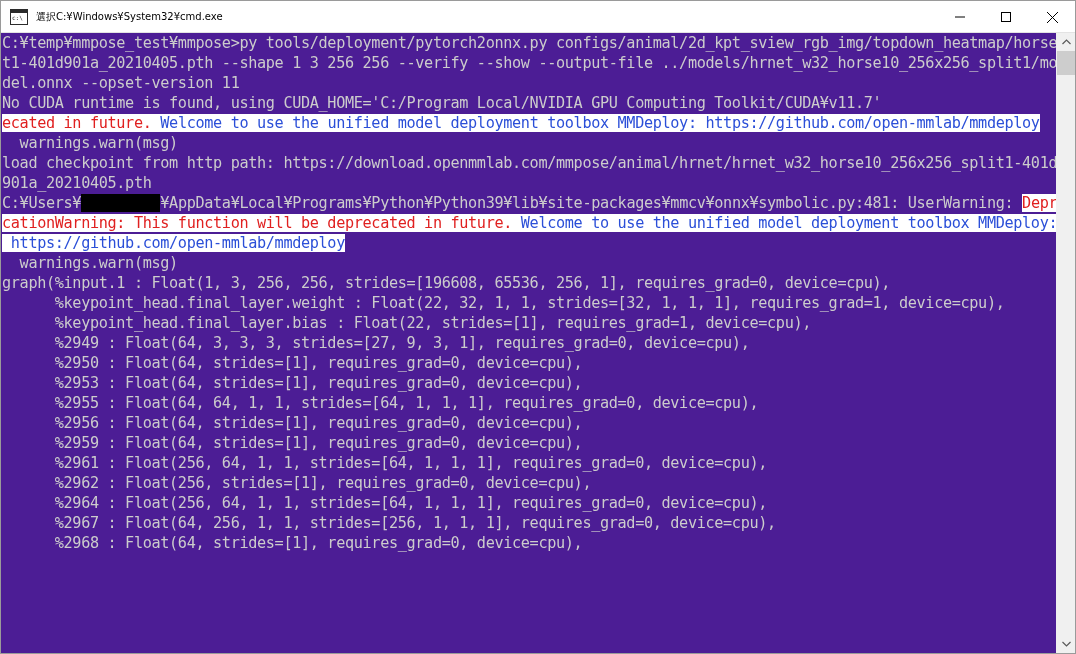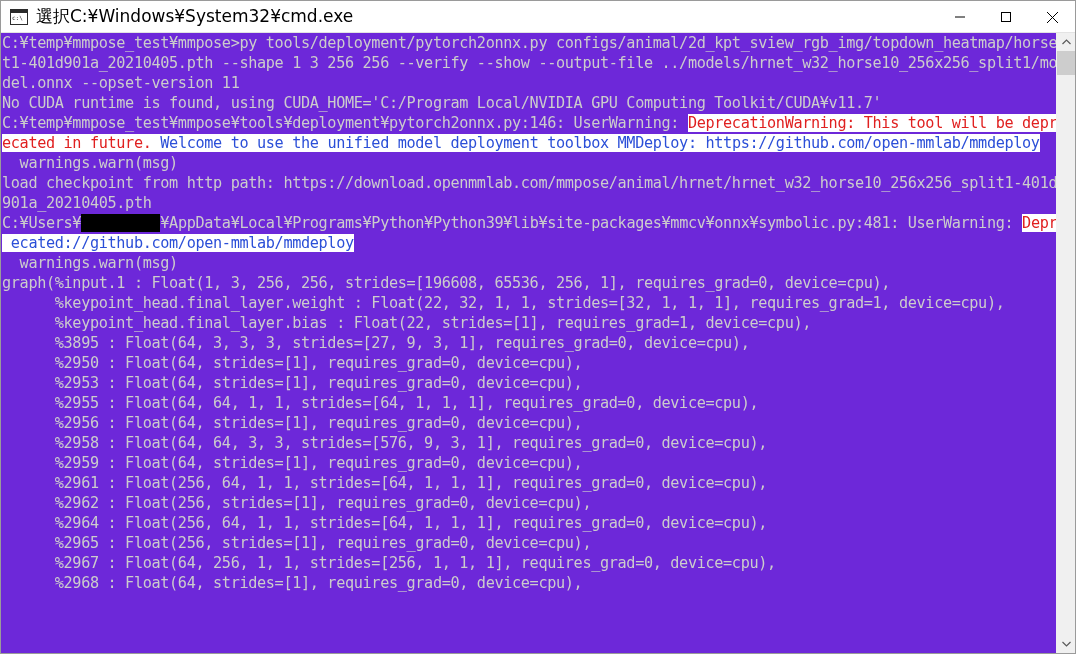--- a/index.html
+++ b/index.html
@@ -59,21 +59,21 @@
     position: absolute;
     left: 1px;
     top: 3px;
     font-size: 6px;
     line-height: 9px;
     color: #2b2b2b;
     font-family: "DejaVu Sans Mono", monospace;
   }
   .title-text {
     font-family: "DejaVu Sans", "Liberation Sans", sans-serif;
-    font-size: 17px;
+    font-size: 10px;
     color: #000000;
     letter-spacing: 0px;
     white-space: nowrap;
   }
   .win-buttons {
     position: absolute;
     right: 0;
     top: 0;
     height: 32px;
     display: flex;
@@ -92,21 +92,21 @@
   .console-wrap {
     flex: 1 1 auto;
     display: flex;
     position: relative;
     background: #000000;
     overflow: hidden;
   }
   .console {
     flex: 1 1 auto;
     position: relative;
-    background: #6d28d9;
+    background: #4c1d95;
     overflow: hidden;
     padding: 0;
   }
   .line {
     height: 20px;
     line-height: 20px;
     white-space: pre;
     font-family: "DejaVu Sans Mono", "Liberation Mono", monospace;
     font-size: 15.2px;
     letter-spacing: -0.35px;
@@ -193,42 +193,40 @@
       </div>
     </div>
   </div>
 
   <div class="console-wrap">
     <div class="console" id="console">
         <div class="line"><span class="c-white">C:¥temp¥mmpose_test¥mmpose&gt;py tools/deployment/pytorch2onnx.py configs/animal/2d_kpt_sview_rgb_img/topdown_heatmap/horse</span></div>
         <div class="line"><span class="c-white">t1-401d901a_20210405.pth --shape 1 3 256 256 --verify --show --output-file ../models/hrnet_w32_horse10_256x256_split1/mo</span></div>
         <div class="line"><span class="c-white">del.onnx --opset-version 11</span></div>
         <div class="line"><span class="c-white">No CUDA runtime is found, using CUDA_HOME='C:/Program Local/NVIDIA GPU Computing Toolkit/CUDA¥v11.7'</span></div>
-        <div class="line"><span class="c-white">C:¥temp¥mmpose_test¥mmpose¥tools¥deployment¥pytorch2onnx.py:146: UserWarning: </span><span class="c-red sel">DeprecationWarning: This tool will be depr</span></div>
         <div class="line"><span class="c-red sel">ecated in future. </span><span class="c-blue sel">Welcome to use the unified model deployment toolbox MMDeploy: https://github.com/open-mmlab/mmdeploy</span></div>
         <div class="line"><span class="c-white">  warnings.warn(msg)</span></div>
         <div class="line"><span class="c-white">load checkpoint from http path: https://download.openmmlab.com/mmpose/animal/hrnet/hrnet_w32_horse10_256x256_split1-401d</span></div>
         <div class="line"><span class="c-white">901a_20210405.pth</span></div>
         <div class="line"><span class="c-white">C:¥Users¥</span><span class="redact">         </span><span class="c-white">¥AppData¥Local¥Programs¥Python¥Python39¥lib¥site-packages¥mmcv¥onnx¥symbolic.py:481: UserWarning: </span><span class="c-red sel">Depre</span></div>
-        <div class="line"><span class="c-blue sel"> ecated://github.com/open-mmlab/mmdeploy</span></div>
+        <div class="line"><span class="c-red sel">cationWarning: This function will be deprecated in future. </span><span class="c-blue sel">Welcome to use the unified model deployment toolbox MMDeploy:</span></div>
+        <div class="line"><span class="c-blue sel"> https://github.com/open-mmlab/mmdeploy</span></div>
         <div class="line"><span class="c-white">  warnings.warn(msg)</span></div>
         <div class="line"><span class="c-white">graph(%input.1 : Float(1, 3, 256, 256, strides=[196608, 65536, 256, 1], requires_grad=0, device=cpu),</span></div>
         <div class="line"><span class="c-white">      %keypoint_head.final_layer.weight : Float(22, 32, 1, 1, strides=[32, 1, 1, 1], requires_grad=1, device=cpu),</span></div>
         <div class="line"><span class="c-white">      %keypoint_head.final_layer.bias : Float(22, strides=[1], requires_grad=1, device=cpu),</span></div>
-        <div class="line"><span class="c-white">      %3895 : Float(64, 3, 3, 3, strides=[27, 9, 3, 1], requires_grad=0, device=cpu),</span></div>
+        <div class="line"><span class="c-white">      %2949 : Float(64, 3, 3, 3, strides=[27, 9, 3, 1], requires_grad=0, device=cpu),</span></div>
         <div class="line"><span class="c-white">      %2950 : Float(64, strides=[1], requires_grad=0, device=cpu),</span></div>
         <div class="line"><span class="c-white">      %2953 : Float(64, strides=[1], requires_grad=0, device=cpu),</span></div>
         <div class="line"><span class="c-white">      %2955 : Float(64, 64, 1, 1, strides=[64, 1, 1, 1], requires_grad=0, device=cpu),</span></div>
         <div class="line"><span class="c-white">      %2956 : Float(64, strides=[1], requires_grad=0, device=cpu),</span></div>
-        <div class="line"><span class="c-white">      %2958 : Float(64, 64, 3, 3, strides=[576, 9, 3, 1], requires_grad=0, device=cpu),</span></div>
         <div class="line"><span class="c-white">      %2959 : Float(64, strides=[1], requires_grad=0, device=cpu),</span></div>
         <div class="line"><span class="c-white">      %2961 : Float(256, 64, 1, 1, strides=[64, 1, 1, 1], requires_grad=0, device=cpu),</span></div>
         <div class="line"><span class="c-white">      %2962 : Float(256, strides=[1], requires_grad=0, device=cpu),</span></div>
         <div class="line"><span class="c-white">      %2964 : Float(256, 64, 1, 1, strides=[64, 1, 1, 1], requires_grad=0, device=cpu),</span></div>
-        <div class="line"><span class="c-white">      %2965 : Float(256, strides=[1], requires_grad=0, device=cpu),</span></div>
         <div class="line"><span class="c-white">      %2967 : Float(64, 256, 1, 1, strides=[256, 1, 1, 1], requires_grad=0, device=cpu),</span></div>
         <div class="line"><span class="c-white">      %2968 : Float(64, strides=[1], requires_grad=0, device=cpu),</span></div>
       </div>
 
     <div class="scrollbar">
       <div class="sb-arrow">
         <svg width="9" height="6" viewBox="0 0 9 6" aria-hidden="true">
           <polyline points="0.5,5 4.5,1 8.5,5" fill="none" stroke="#5a5a5a" stroke-width="1.2"></polyline>
         </svg>
       </div>

